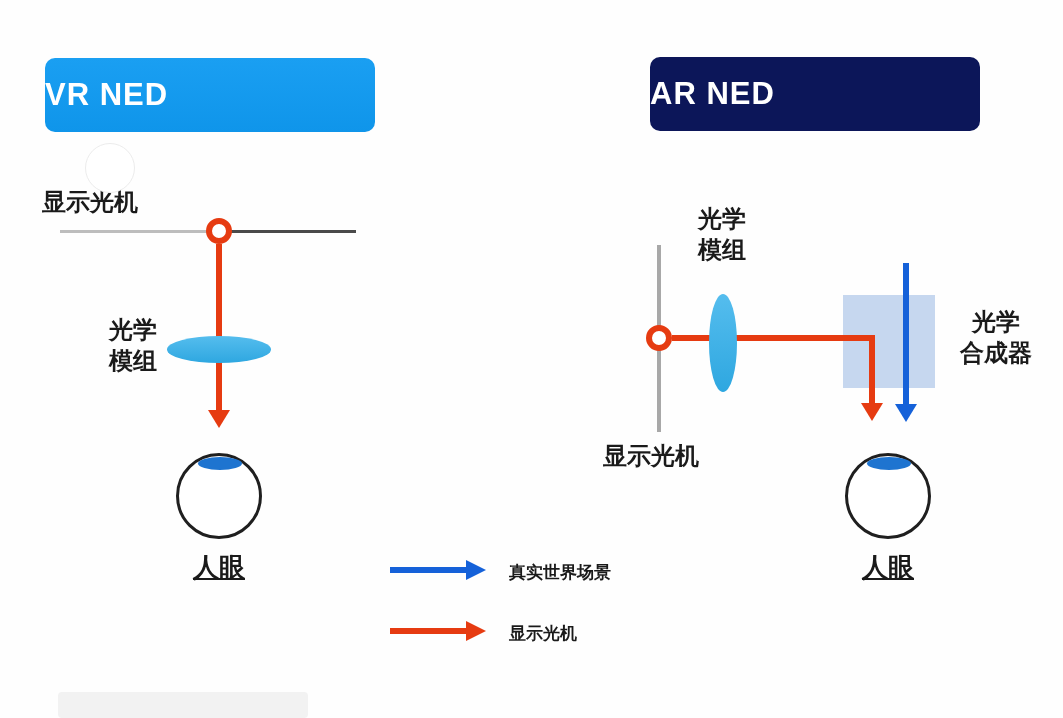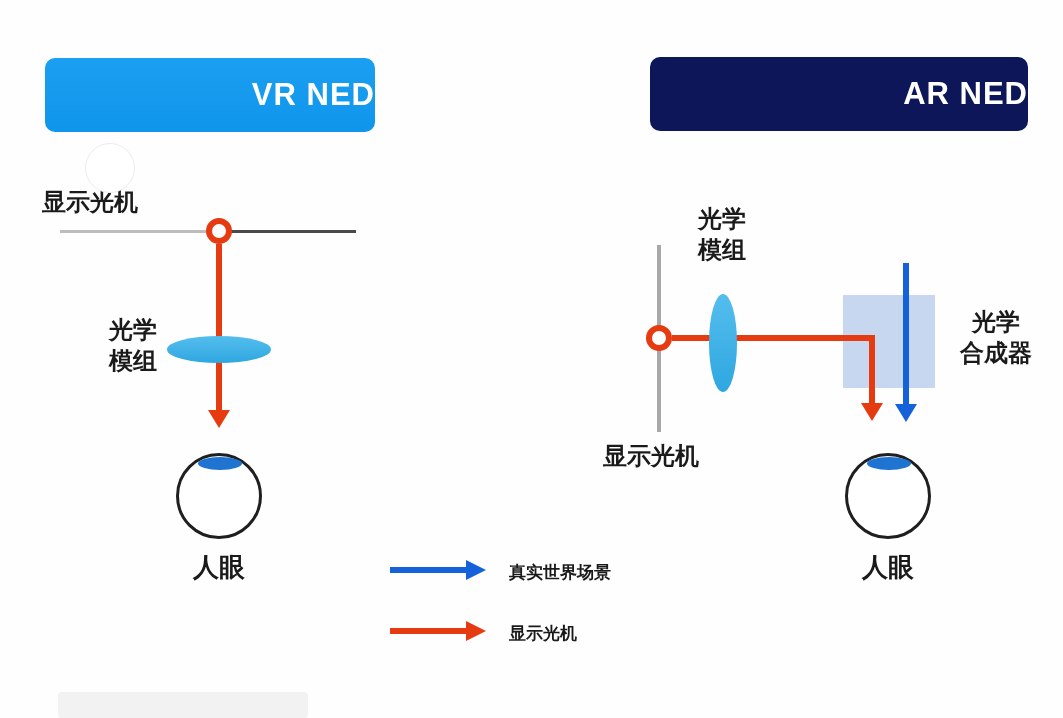--- a/index.html
+++ b/index.html
@@ -14,33 +14,33 @@
   }
 
   
   .panel-header {
     position: absolute;
     height: 74px;
     width: 330px;
     border-radius: 10px;
     display: flex;
     align-items: center;
-    justify-content: flex-end;
+    justify-content: flex-start;
     color: #ffffff;
     font-size: 31px;
     font-weight: bold;
     letter-spacing: 1px;
   }
   .vr-header { left: 45px; top: 58px; background: linear-gradient(180deg, var(--vr-header), #0f95ea); }
-  .ar-header { left: 650px; top: 57px; background: var(--ar-header); padding-left: 48px; }
+  .ar-header { left: 650px; top: 57px; background: var(--ar-header); }
 
   
   .label { position: absolute; font-weight: bold; color: #1a1a1a; }
   .lbl-24 { font-size: 24px; }
-  .lbl-26 { font-size: 26px; }
+  .lbl-26 { font-size: 26px; text-decoration: underline; }
   .lbl-legend { font-size: 17px; }
   .two-line { text-align: center; line-height: 31px; }
 
   
   .gray-line { position: absolute; background: var(--line-gray); z-index: 2; }
   .dark-line { position: absolute; background: var(--line-dark); z-index: 2; }
 
   
   .node {
     position: absolute;

